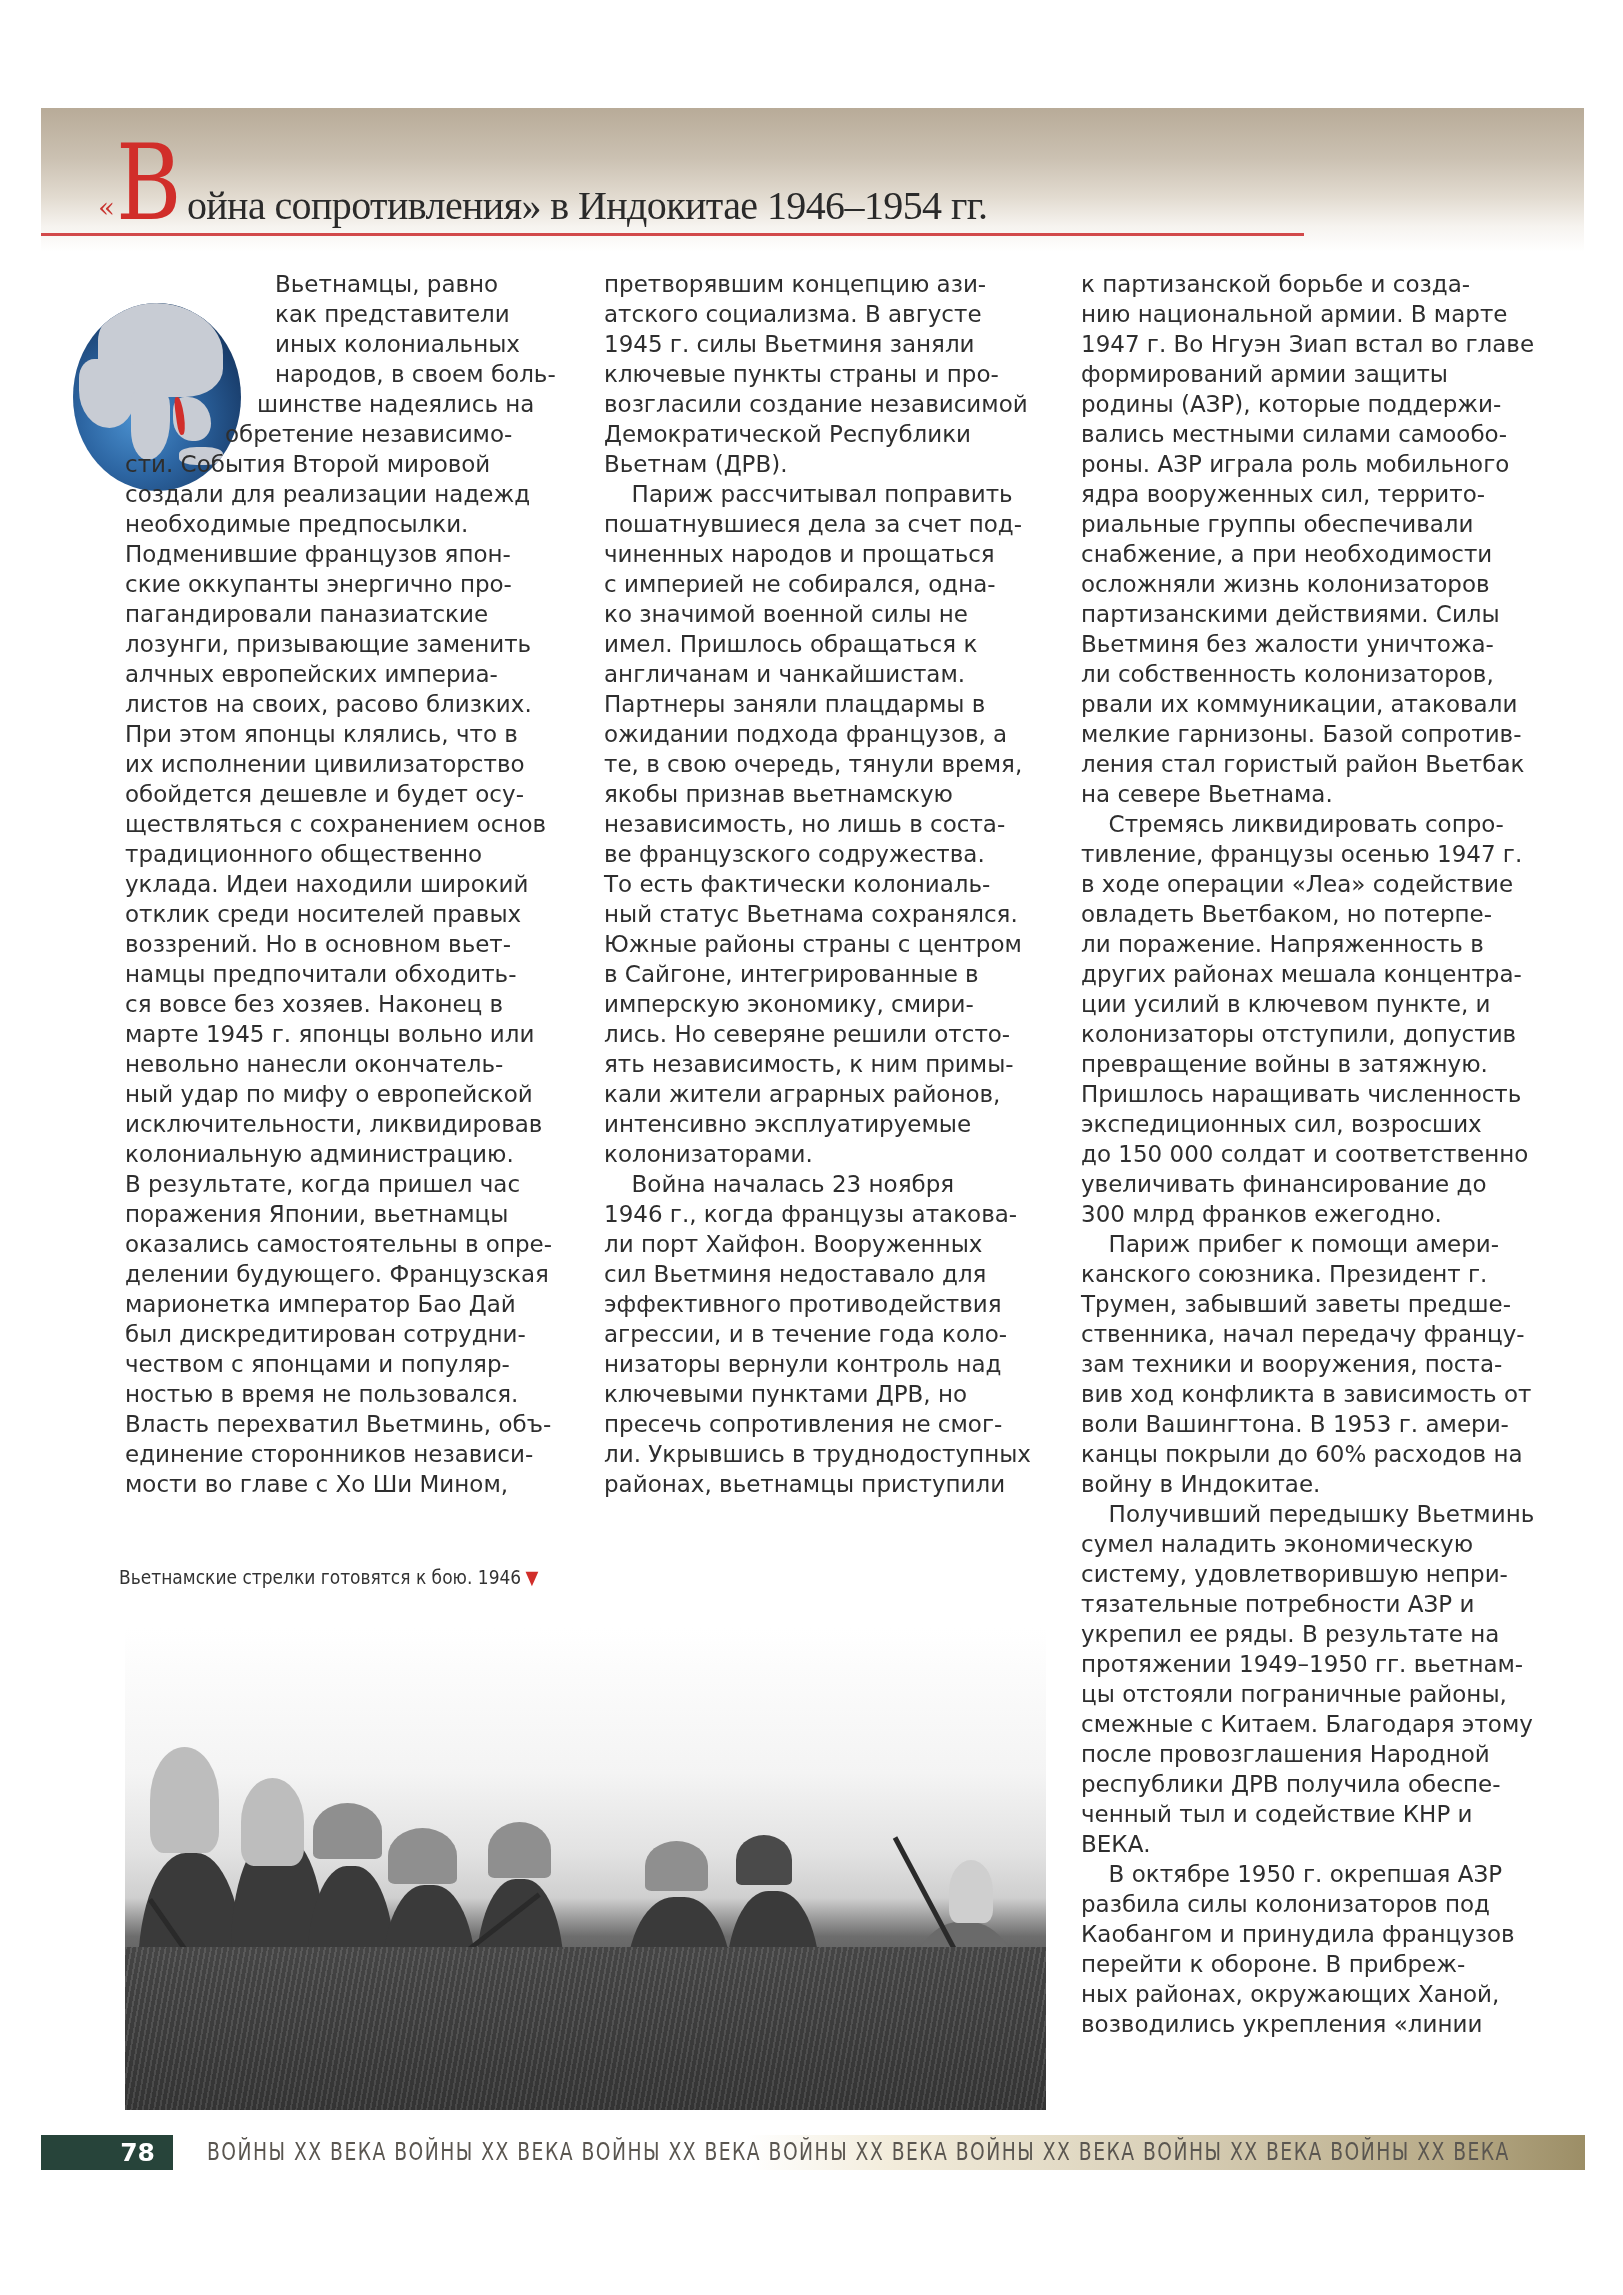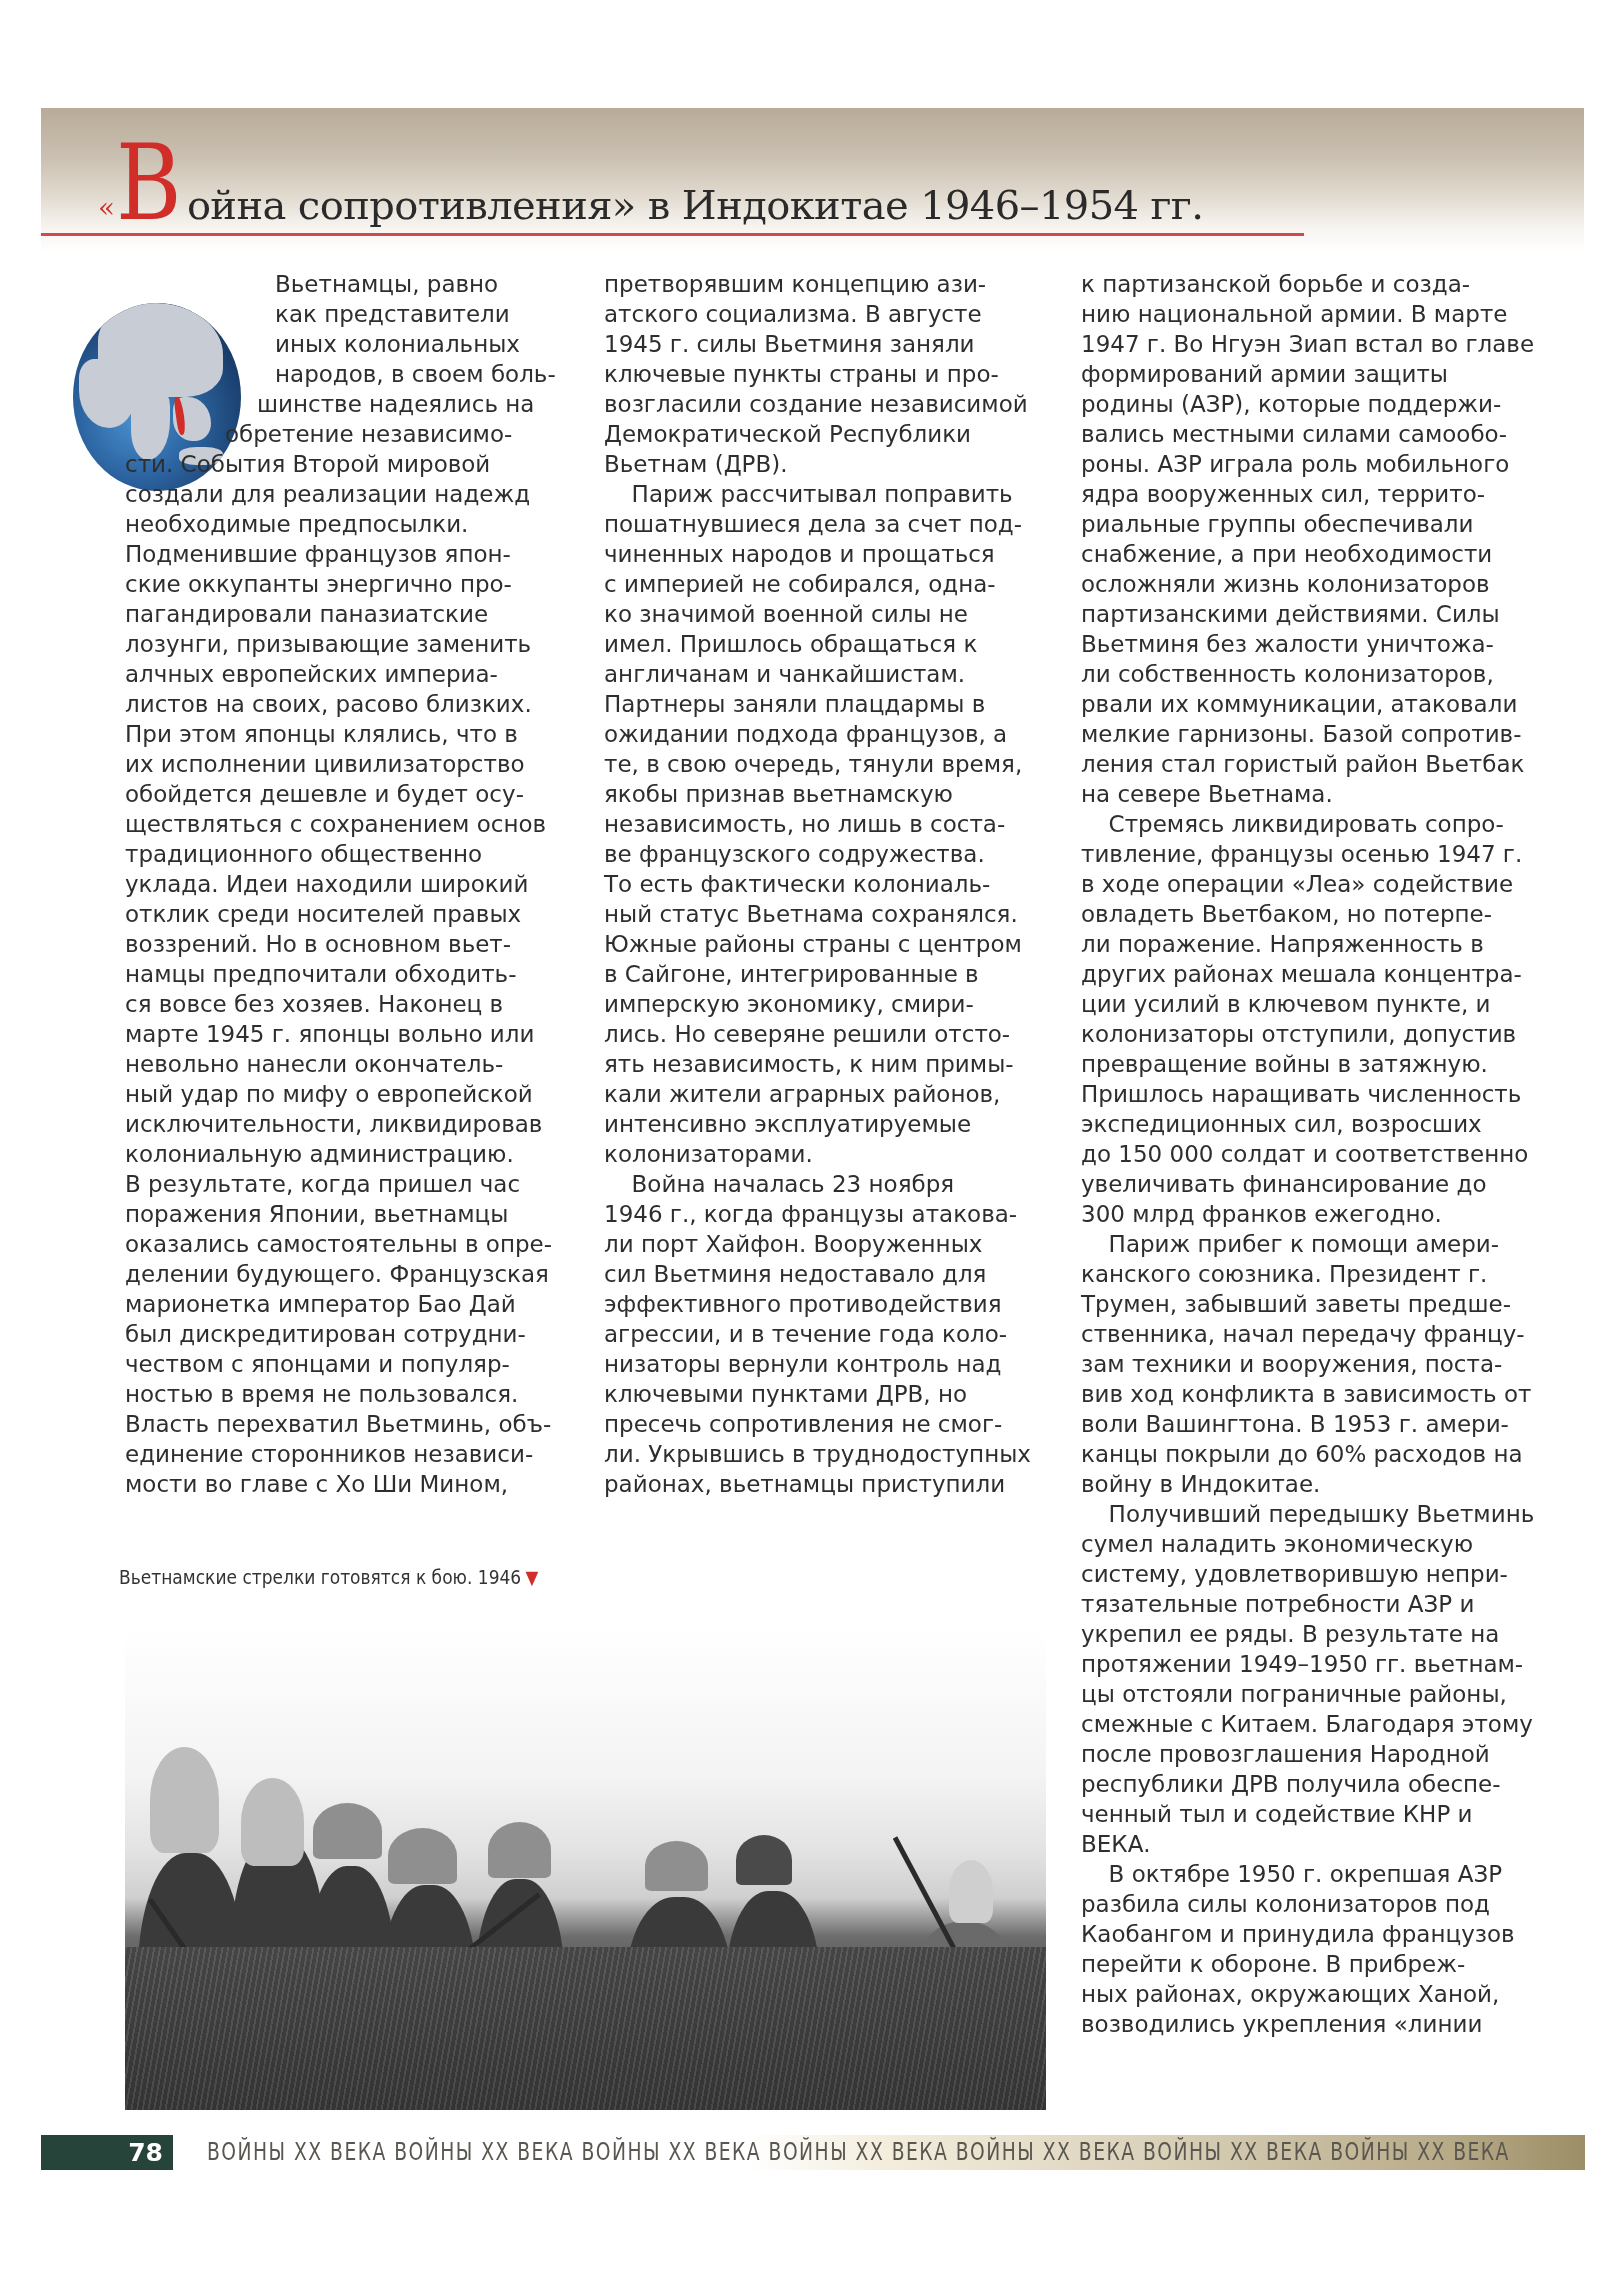--- a/index.html
+++ b/index.html
@@ -8,21 +8,21 @@
   .title-band { position:absolute; left:41px; top:108px; width:1543px; height:144px;
     background: linear-gradient(to bottom, #b8ab98 0%, #cbc1b2 35%, #e2dbd0 62%, #f6f3ef 82%, #ffffff 100%); }
   .title-band::after { content:""; position:absolute; right:0; top:0; width:25px; height:100%;
     background:linear-gradient(to right, rgba(255,255,255,0), rgba(255,255,255,0.0)); }
   .title { position:absolute; left:98px; top:132px; white-space:nowrap;
     font-family:"DejaVu Serif", serif; font-size:40px; color:#2a2a2a; letter-spacing:-0.6px;
     display:flex; align-items:flex-end; height:98px; }
   .title .quote { color:#c8332f; font-size:27.6px; margin-right:1.3px; margin-bottom:6.3px; }
   .title .dropcap { color:#d12e2a; font-size:105px; line-height:94px; margin-right:1.3px;
     transform:scaleX(0.85); transform-origin:left bottom; display:inline-block; width:70px; }
-  .title .rest { line-height:49px; }
+  .title .rest { line-height:49px;font-family:Liberation Serif, serif; }
   .title-rule { position:absolute; left:41px; top:233px; width:1263px; height:2.5px; background:#d2494a; }
 
   .globe { position:absolute; left:73px; top:303px; width:168px; height:188px; border-radius:50%;
     background: radial-gradient(circle at 38% 62%, #4a90cf 0%, #2d66a3 35%, #1a3f6e 70%, #102a4b 100%);
     overflow:hidden; }
   .globe .land { position:absolute; background:#c8ccd4; }
   .globe .land.a { left:25px; top:0px; width:125px; height:94px; border-radius:40% 55% 30% 30%; }
   .globe .land.b { left:6.3px; top:56px; width:56px; height:69px; border-radius:30% 20% 50% 60%; }
   .globe .land.c { left:58px; top:88px; width:39px; height:69px; border-radius:20% 30% 80% 60%; }
   .globe .land.d { left:100px; top:94px; width:38px; height:44px; border-radius:30% 60% 40% 50%; }
@@ -43,21 +43,21 @@
   .photo { position:absolute; left:125px; top:1628px; width:921px; height:482px; overflow:hidden;
     background: linear-gradient(to bottom, #ffffff 0%, #f4f4f4 30%, #e3e3e3 46%, #cfcfcf 56%, #6d6d6d 64%, #4a4a4a 78%, #5c5c5c 90%, #3e3e3e 100%); }
   .photo .figure { position:absolute; background:#3a3a3a; border-radius:45% 45% 10% 10%; }
   .photo .head { position:absolute; background:#bdbdbd; border-radius:50% 50% 20% 20%; }
   .photo .helmet { position:absolute; background:#8f8f8f; border-radius:50% 50% 10% 10%; }
   .photo .rifle { position:absolute; height:5px; background:#2a2a2a; transform-origin:left center; }
   .photo .grass { position:absolute; left:0; right:0; bottom:0; height:163px;
     background: repeating-linear-gradient(100deg, rgba(255,255,255,0.07) 0 1.9px, rgba(0,0,0,0.12) 1.9px 5.6px), linear-gradient(#4e4e4e,#3a3a3a); }
 
   .footer-page { position:absolute; left:41px; top:2135px; width:132px; height:35px; background:#27443a;
-    color:#fff; font-size:25px; font-weight:bold; text-align:right; padding-right:10px; box-sizing:border-box;
+    color:#fff; font-size:25px; font-weight:bold; text-align:right; padding-right:18px; box-sizing:border-box;
     line-height:35px; }
   .footer-band { position:absolute; left:188px; top:2135px; width:1397px; height:35px;
     background: linear-gradient(to right, #ffffff 0%, #ffffff 40%, #f3eddc 50%, #d9d0b8 70%, #b8ab88 90%, #9c8e66 100%); }
   .footer-text { position:absolute; left:207px; top:2135px; height:35px; line-height:35px; font-size:24px;
     letter-spacing:1.9px; color:#5a5650; white-space:nowrap; transform:scaleX(0.78); transform-origin:left center; }
 </style>
 </head>
 <body>
 
 <div class="title-band"></div>

